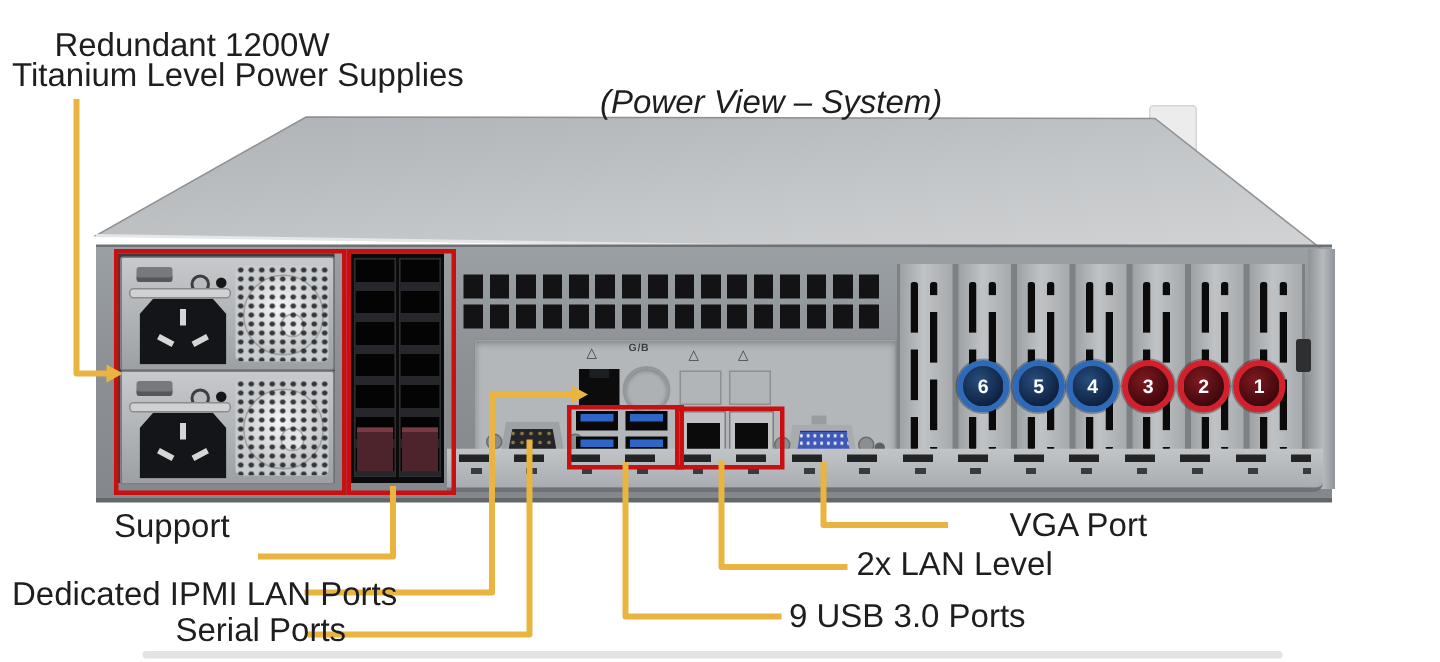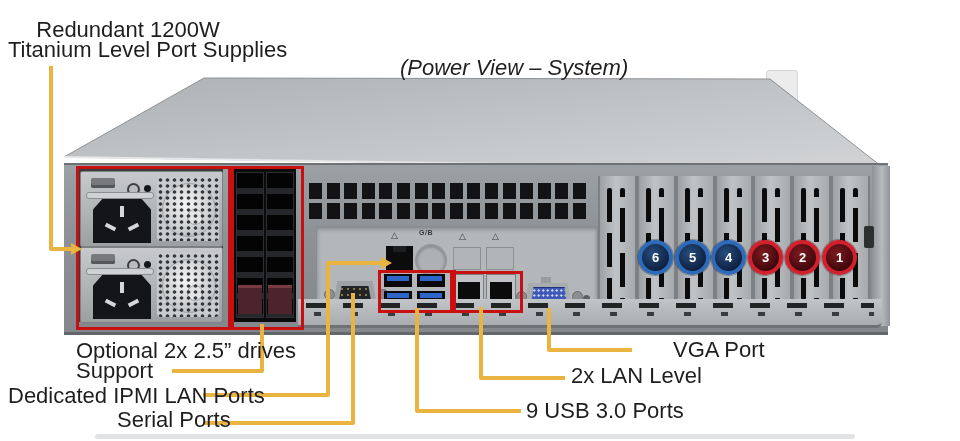--- a/index.html
+++ b/index.html
@@ -270,27 +270,26 @@
     <polyline points="417,308 417,411 521,411"></polyline>
     <polyline points="481,307 481,378 565,378"></polyline>
     <polyline points="549,308 549,350 632,350"></polyline>
   </g>
   <polygon points="71,243 82,249 71,255" fill="#E9B440"></polygon>
   <polygon points="381,257 392,263 381,269" fill="#E9B440"></polygon>
 </svg>
 
 <div class="label" id="psu-label" style="left:8px;top:20px;width:240px;text-align:center">
   <div>Redundant 1200W</div>
-  <div>Titanium Level Port Supplies</div>
+  <div>Titanium Level Power Supplies</div>
 </div>
 
 <div class="label" id="title" style="left:400px;top:58px;width:195px">(Power View – System)</div>
 
 <div class="label" style="left:76px;top:341px">
-  <div>Optional 2x 2.5” drives</div>
   <div>Support</div>
 </div>
 
 <div class="label" style="left:8px;top:386px">Dedicated IPMI LAN Ports</div>
 <div class="label" style="left:117px;top:410px">Serial Ports</div>
 <div class="label" style="left:526px;top:401px">9 USB 3.0 Ports</div>
 <div class="label" style="left:571px;top:366px">2x LAN Level</div>
 <div class="label" style="left:673px;top:340px">VGA Port</div>
 
 </body></html>

